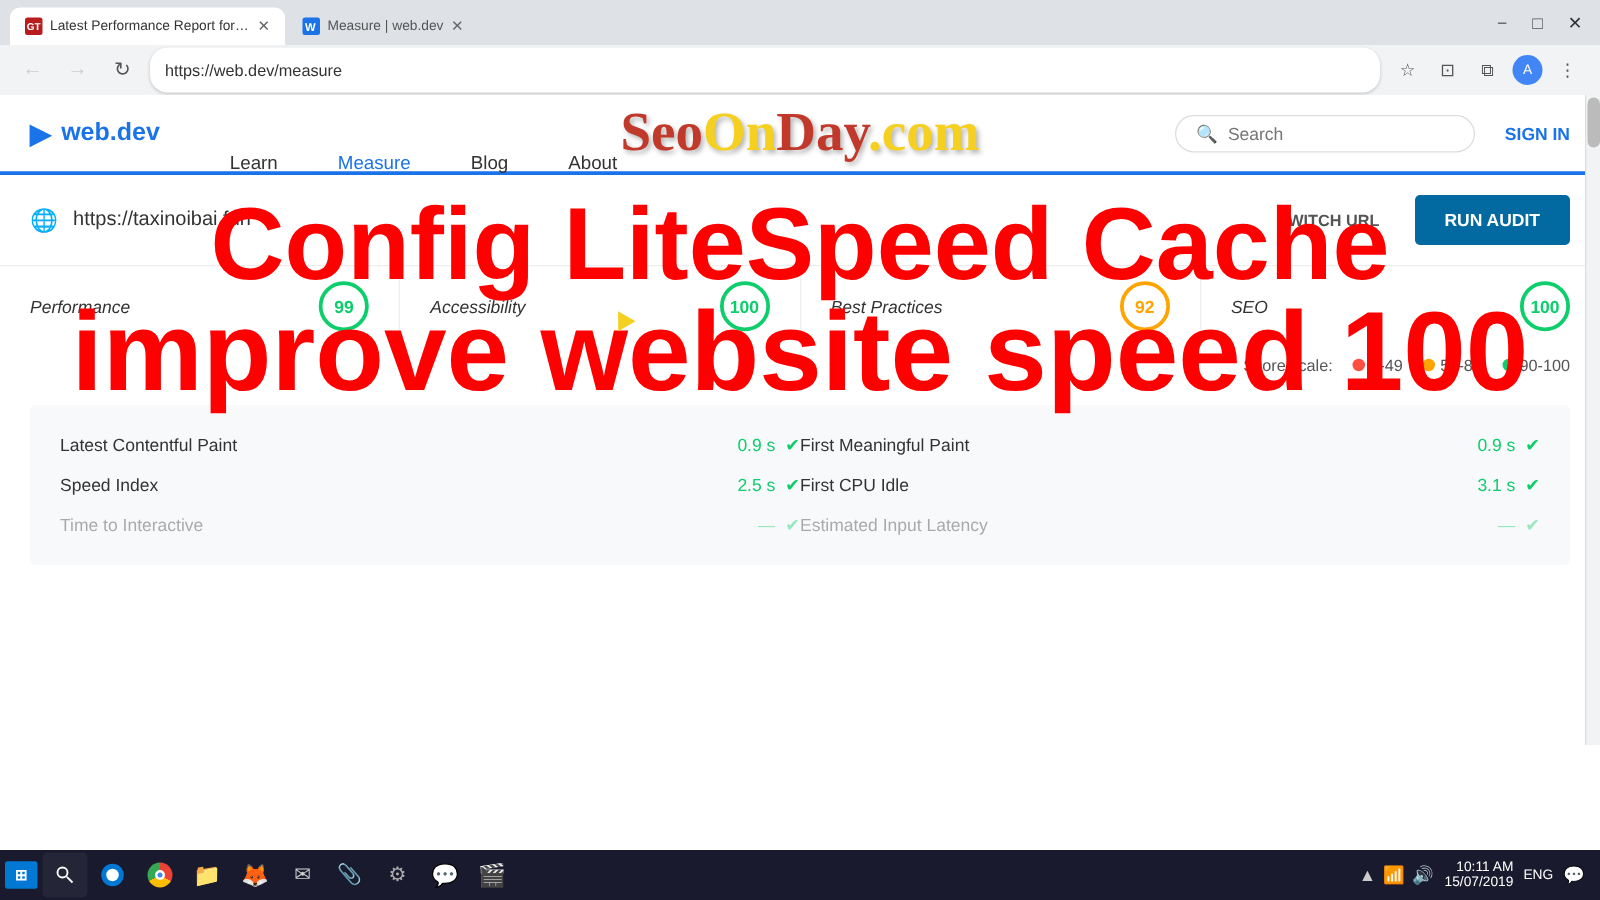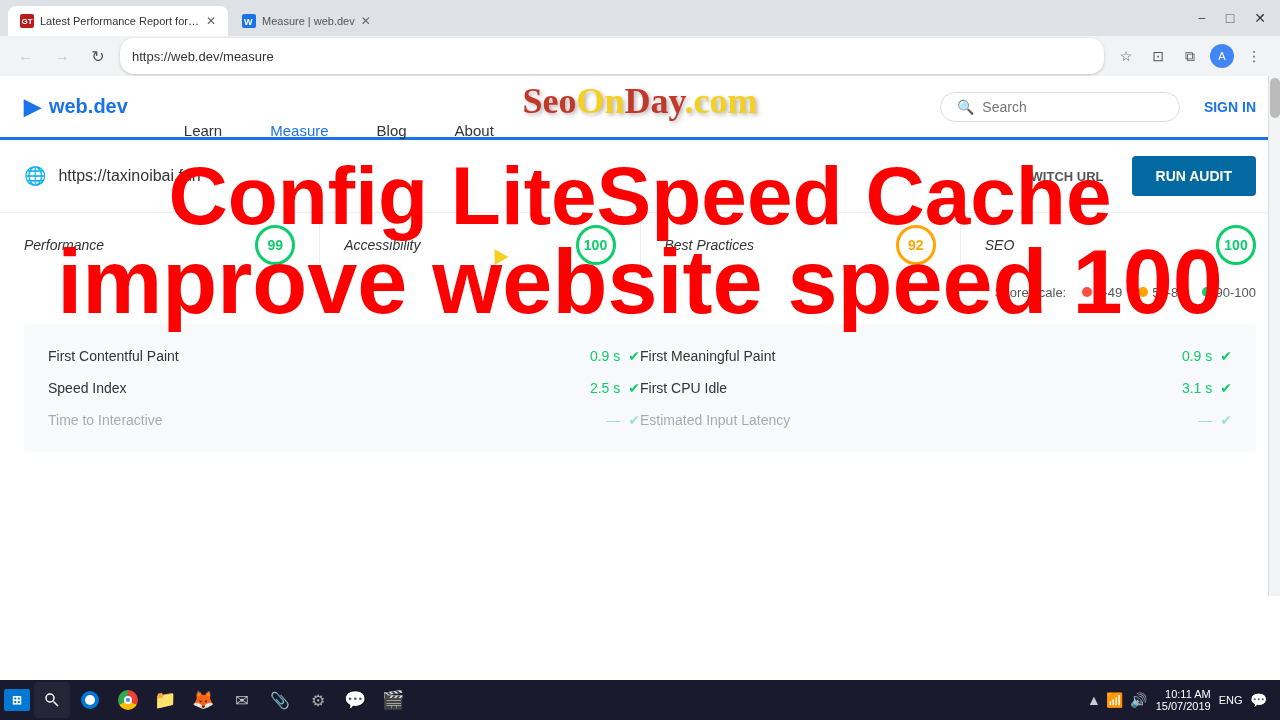--- a/index.html
+++ b/index.html
@@ -16,21 +16,21 @@
     .address-bar-row { display: flex; align-items: center; padding: 4px 12px; gap: 8px; height: 40px; background: #f1f3f4; }
     .nav-btn { width: 28px; height: 28px; border-radius: 50%; background: transparent; border: none; cursor: pointer; display: flex; align-items: center; justify-content: center; color: #555; font-size: 16px; }
     .nav-btn.disabled { color: #ccc; }
     .address-input { flex: 1; height: 28px; border: none; border-radius: 14px; background: #fff; padding: 18px 12px; font-size: 13px; color: #333; box-shadow: 0 1px 3px rgba(0,0,0,0.2); outline: none; }
     .toolbar-icons { display: flex; gap: 4px; align-items: center; }
     .toolbar-icon { width: 28px; height: 28px; border-radius: 50%; display: flex; align-items: center; justify-content: center; color: #555; font-size: 14px; cursor: pointer; }
     .avatar { width: 24px; height: 24px; border-radius: 50%; background: #4285f4; color: white; font-size: 11px; display: flex; align-items: center; justify-content: center; }
 
     
     .watermark { position: absolute; top: 80px; left: 50%; transform: translateX(-50%); z-index: 100; pointer-events: none; }
-    .watermark-text { font-size: 36px; font-weight: bold; color: #f0c040; font-family: Georgia, serif; white-space: nowrap; text-shadow: 2px 2px 4px rgba(0,0,0,0.3); text-align: right; }
+    .watermark-text { font-size: 44px; font-weight: bold; color: #f0c040; font-family: Georgia, serif; white-space: nowrap; text-shadow: 2px 2px 4px rgba(0,0,0,0.3); text-align: right; }
 
     
     .promo-overlay { position: absolute; top: 155px; left: 0; right: 0; z-index: 50; pointer-events: none; text-align: center; }
     .promo-line1 { font-size: 82px; font-weight: 900; color: red; font-family: Arial Black, Arial, sans-serif; line-height: 1; }
     .promo-line2 { font-size: 90px; font-weight: 900; color: red; font-family: Arial Black, Arial, sans-serif; line-height: 1; }
 
     
     .cursor { position: absolute; top: 248px; left: 490px; z-index: 200; pointer-events: none; }
     .cursor::before { content: ''; display: block; width: 0; height: 0; border-style: solid; border-width: 0 8px 14px 8px; border-color: transparent transparent #f5d020 transparent; transform: rotate(-30deg); }
 
@@ -202,21 +202,21 @@
   <div class="scale-row">
     <span>Score scale:</span>
     <span><span class="scale-dot" style="background:#ff4e42;"></span><span>0-49</span></span>
     <span><span class="scale-dot" style="background:#ffa400;"></span><span>50-89</span></span>
     <span><span class="scale-dot" style="background:#0cce6b;"></span><span>90-100</span></span>
   </div>
 
   <div class="metrics-section">
     <div class="metrics-row">
       <div class="metric-item">
-        <span class="metric-label">First Contentful Paint</span>
+        <span class="metric-label">Latest Contentful Paint</span>
         <span class="metric-value">0.9 s</span>
         <span class="metric-check">✔</span>
       </div>
       <div class="metric-item">
         <span class="metric-label">First Meaningful Paint</span>
         <span class="metric-value">0.9 s</span>
         <span class="metric-check">✔</span>
       </div>
     </div>
     <div class="metrics-row">

